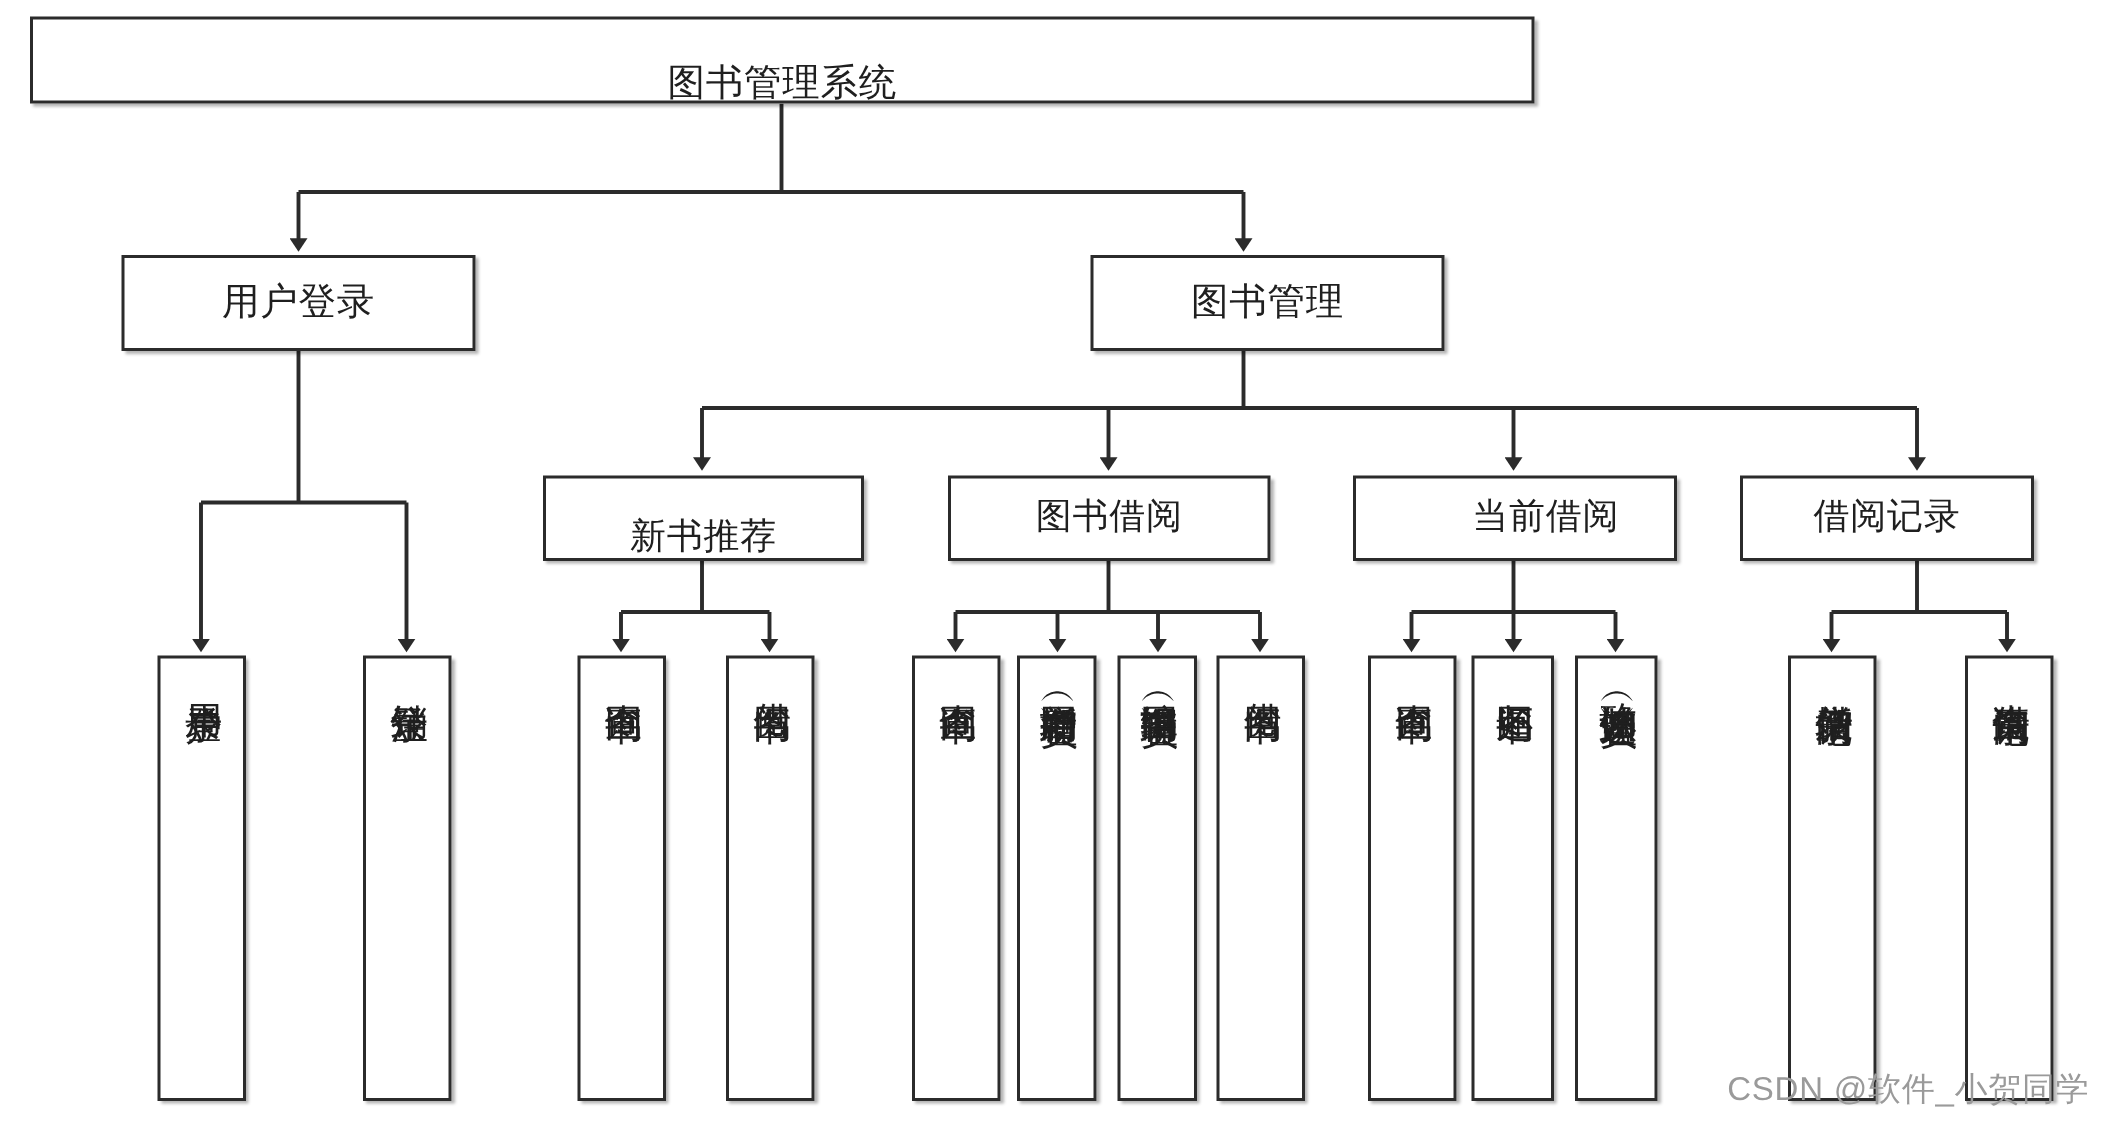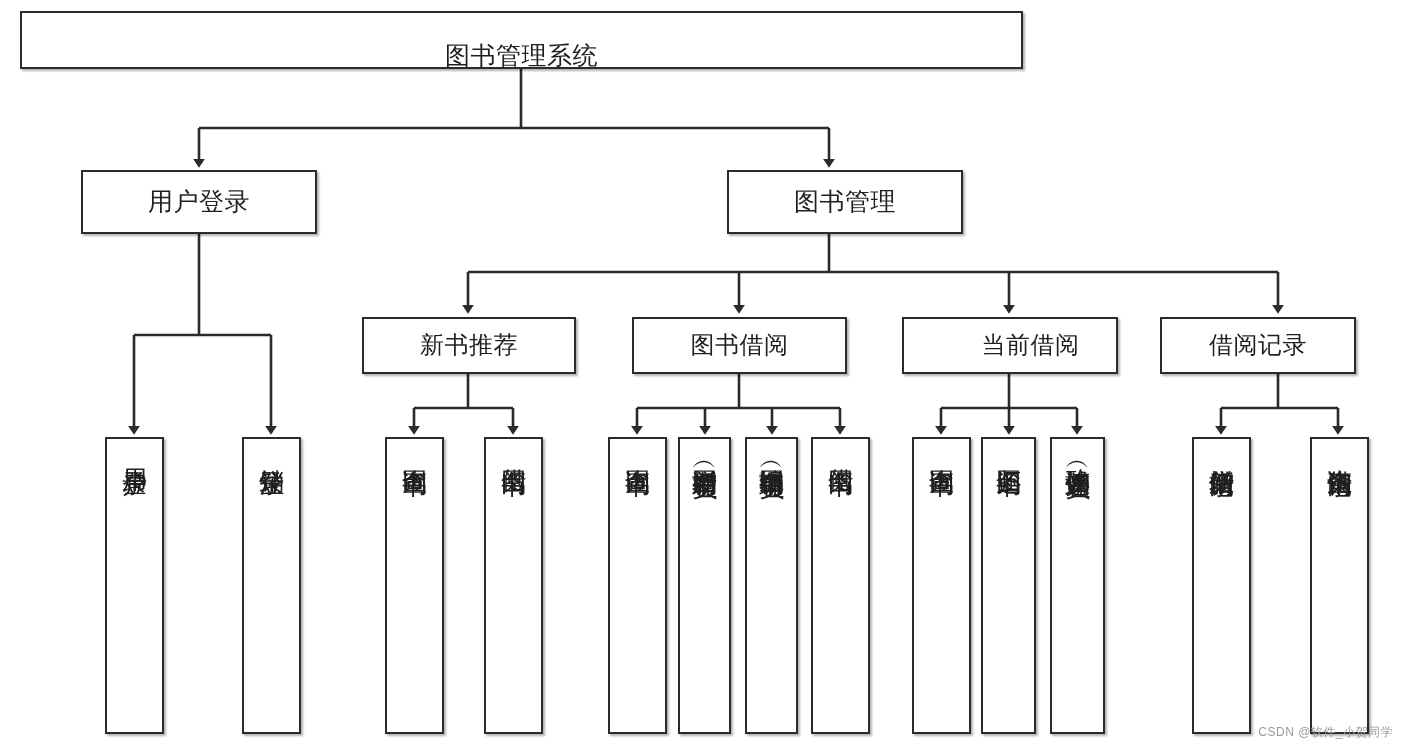--- a/index.html
+++ b/index.html
@@ -65,21 +65,21 @@
     letter-spacing:1px;
     white-space:normal;
     max-height:278px;
   }
   .node.vert.tall .label{ max-height:286px; }
   
   #watermark{
     position:absolute;
     right:12px;
     bottom:6px;
-    font-size:12px;
+    font-size:22px;
     color:#9a9a9a;
     white-space:nowrap;
     letter-spacing:0.5px;
   }
 </style>
 </head>
 <body>
 
 <div id="diagram-canvas">
 
@@ -138,21 +138,21 @@
   </div>
 
   <div class="node horiz level2" style="left:81px; top:170px; width:236px; height:64px;">
     <span class="label">用户登录</span>
   </div>
 
   <div class="node horiz level2" style="left:711px; top:170px; width:236px; height:64px;margin-left:16px;">
     <span class="label">图书管理</span>
   </div>
 
-  <div class="node horiz level3" style="left:362px; top:317px; width:214px; height:57px;">
+  <div class="node horiz level3" style="left:362px; top:317px; width:214px; height:57px;align-items:flex-end;">
     <span class="label">新书推荐</span>
   </div>
 
   <div class="node horiz level3" style="left:632px; top:317px; width:215px; height:57px;justify-content:center;">
     <span class="label">图书借阅</span>
   </div>
 
   <div class="node horiz level3" style="left:902px; top:317px; width:216px; height:57px;padding-left:41px;">
     <span class="label">当前借阅</span>
   </div>

